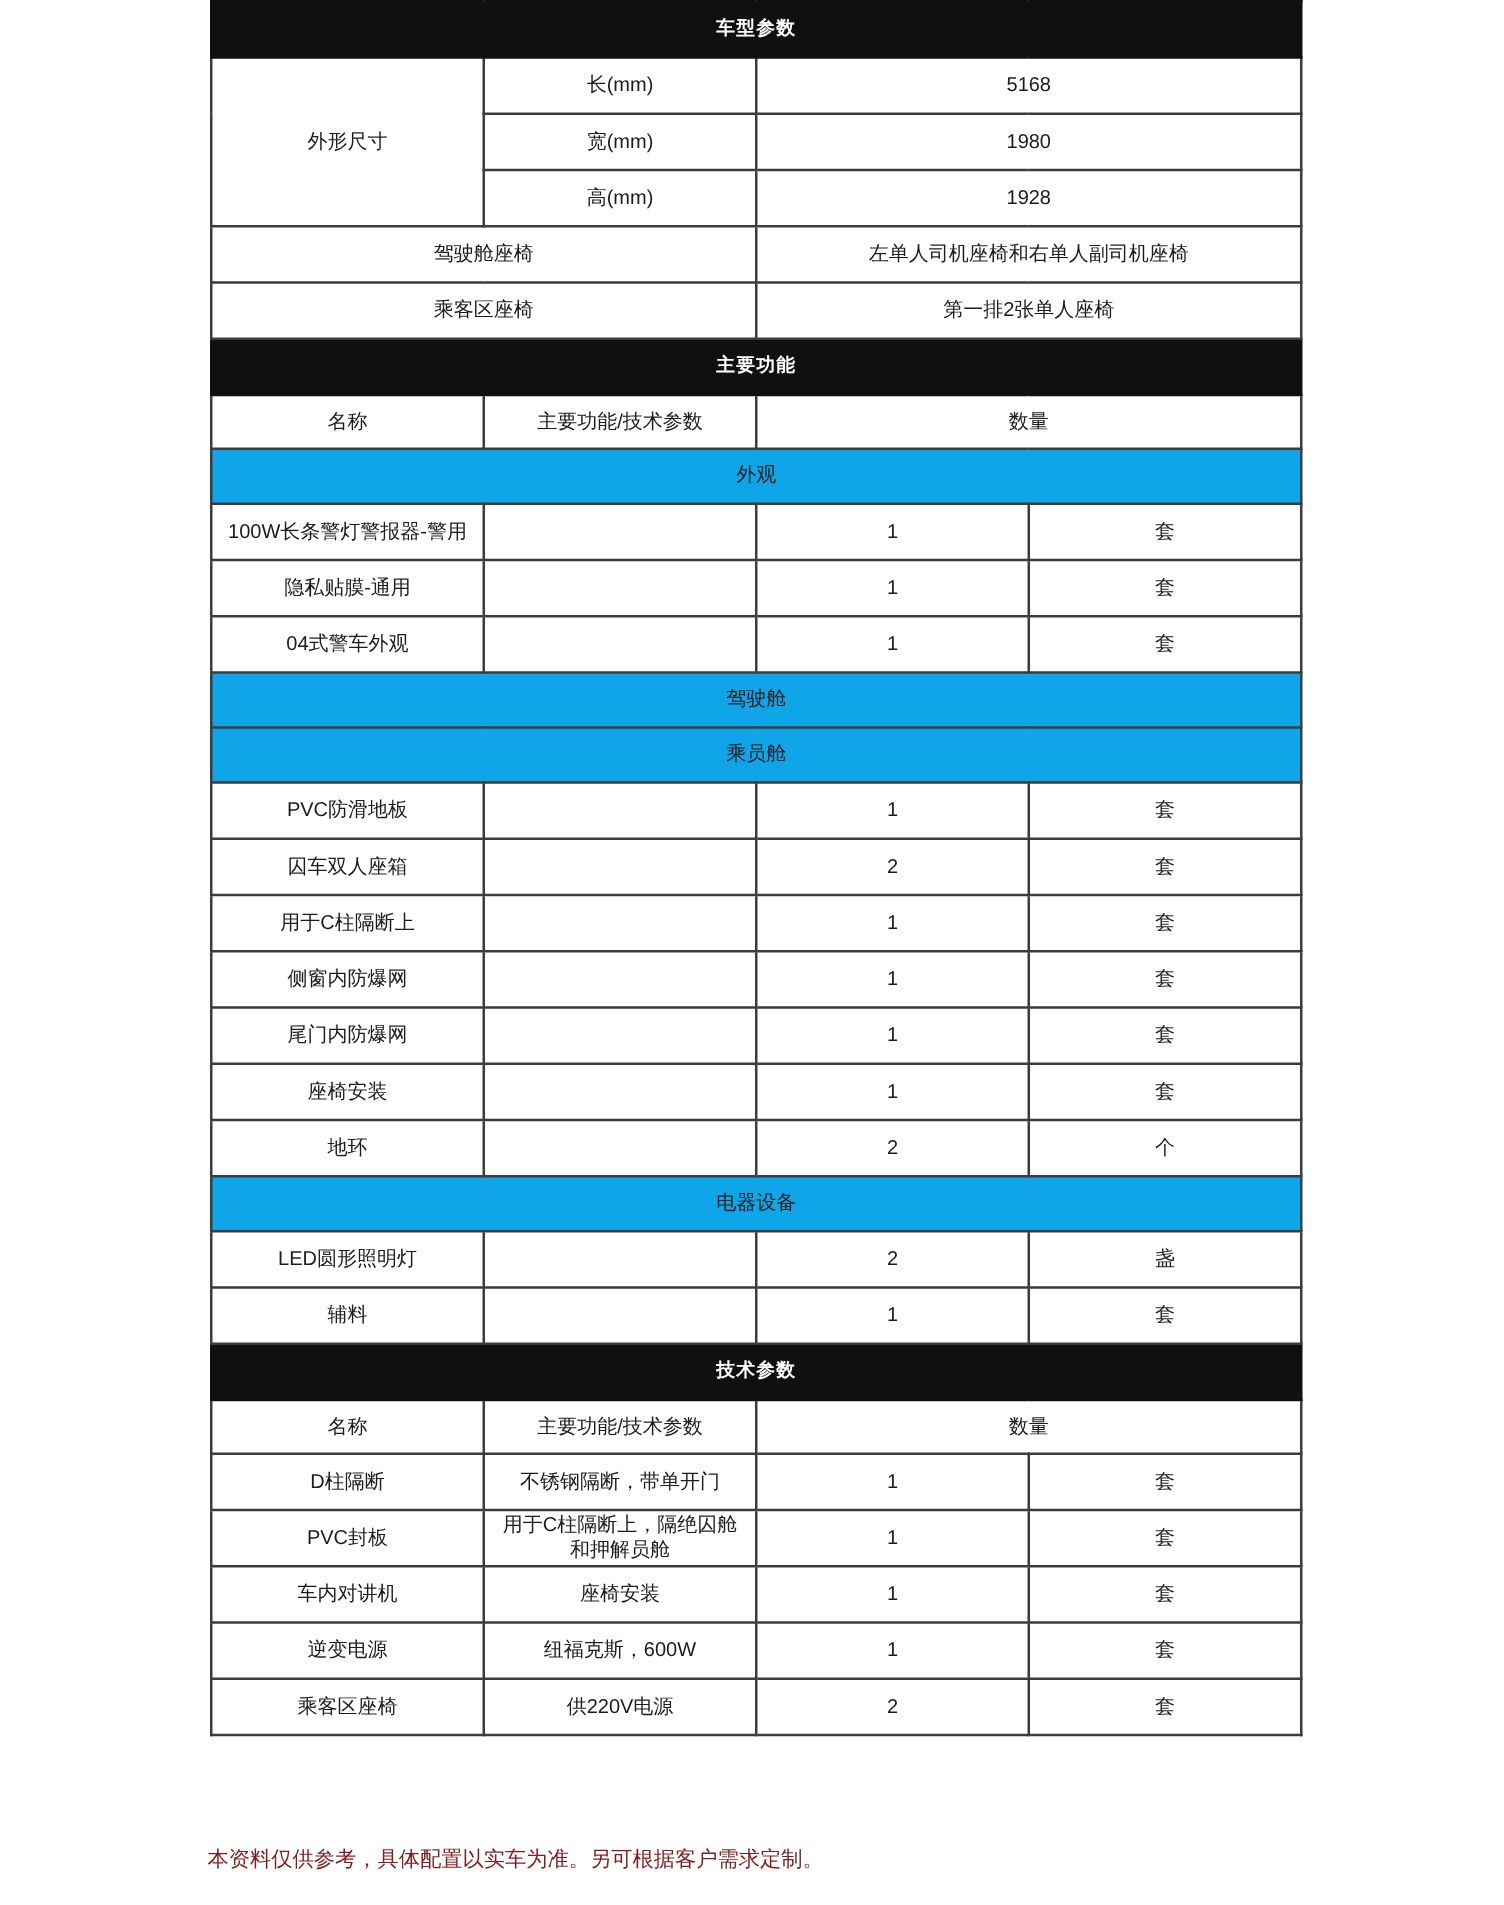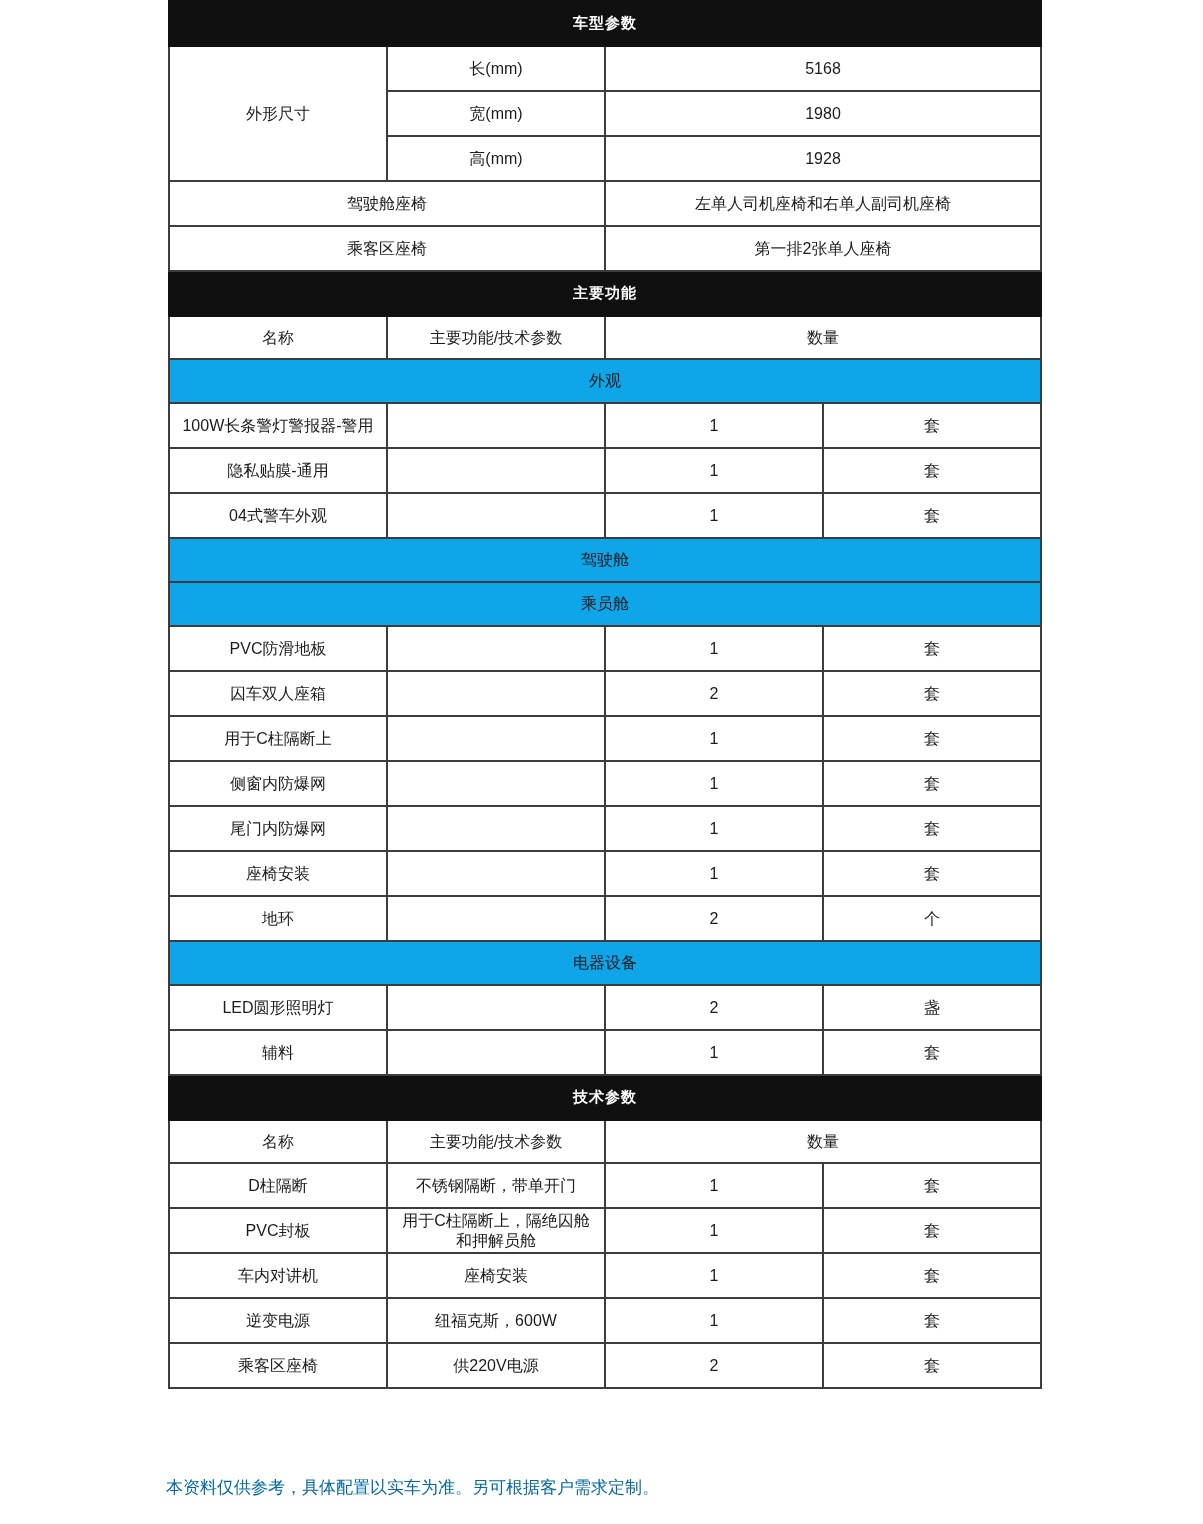--- a/index.html
+++ b/index.html
@@ -57,21 +57,21 @@
     font-size: 13px;
     line-height: 1.4;
     margin-left: 26px;
   }
   .footer-note {
     position: absolute;
     left: 166px;
     top: 1476px;
     width: 900px;
     font-size: 17px;
-    color: #0369a1;
+    color: #7f1d1d;
     text-align: left;
   }
 </style>
 </head>
 <body>
 
 <div class="page">
   <table class="spec">
     <colgroup>
       <col>

